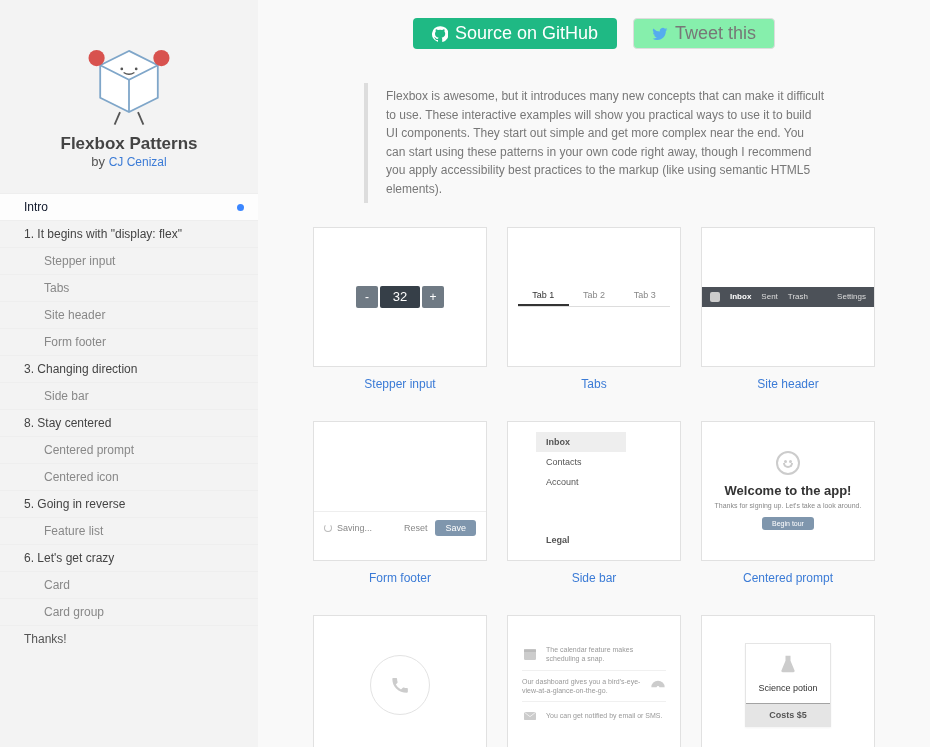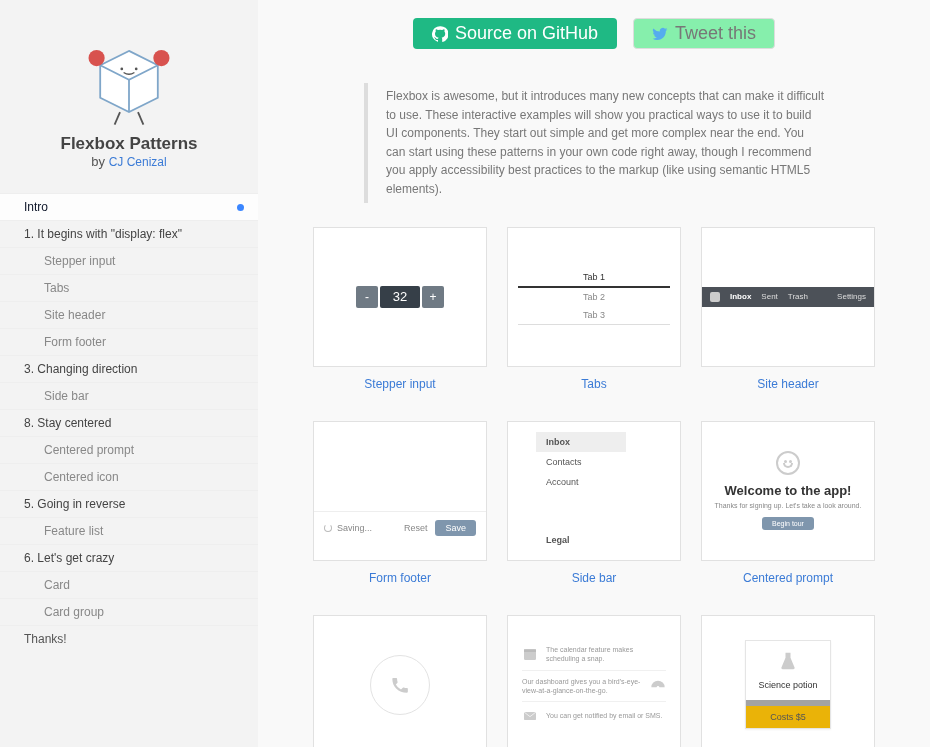--- a/index.html
+++ b/index.html
@@ -112,21 +112,21 @@
   font-size: 12px; border-radius: 2px;
 }
 .stp-val {
   width: 40px; height: 22px; background: #363f48; color: #fff;
   display: flex; align-items: center; justify-content: center;
   font-size: 13px; margin: 0 2px; border-radius: 2px;
 }
 
 
 .tabs-prev { width: 100%; padding: 0 10px; }
-.tabs-bar { display: flex; border-bottom: 1px solid #ddd; flex-direction: column; }
+.tabs-bar { display: flex; border-bottom: 1px solid #ddd; }
 .tab-itm { flex: 1; text-align: center; font-size: 9px; color: #888; padding: 4px 0; }
 .tab-itm.active { color: #333; border-bottom: 2px solid #333; }
 
 
 .sh-wrap { width: 100%; align-self: stretch; display:flex; flex-direction:column; }
 .sh-pad { flex:1; }
 .sh-bar {
   background: #4c5158; color: #ddd;
   display: flex; align-items: center;
   font-size: 8px; padding: 5px 8px;
@@ -178,21 +178,21 @@
 .fl-ico { width:16px; height:16px; color:#ccc; flex-shrink:0; }
 .fl-txt { font-size:7px; color:#999; line-height:1.3; }
 .fl-row.rt { flex-direction: row; }
 .fl-row.rt .fl-ico { order:2; }
 
 
 .pc-card { width:86px; border:1px solid #e5e5e5; background:#fff; text-align:center; box-shadow:0 1px 2px rgba(0,0,0,0.05); }
 .pc-top { padding:10px 4px; }
 .pc-flask { width:20px; height:20px; margin:0 auto 6px; color:#ccc; }
 .pc-name { font-size:9px; color:#333; }
-.pc-bot { background:#eab308; padding:6px; font-size:9px; color:#555; border-top:6px solid #a3a3a3; }
+.pc-bot { background:#e5e5e5; padding:6px; font-size:9px; color:#555; border-top:1px solid #a3a3a3;font-weight:bold; }
 </style>
 </head>
 <body>
 
 <aside class="sidebar">
   <div class="logo-wrap">
     <div class="logo">
       <svg viewBox="0 0 100 90">
         <polygon points="50,6 82,22 82,58 50,74 18,58 18,22" fill="#fff" stroke="#7fa6c9" stroke-width="2"></polygon>
         <polyline points="18,22 50,38 82,22" fill="none" stroke="#7fa6c9" stroke-width="2"></polyline>

